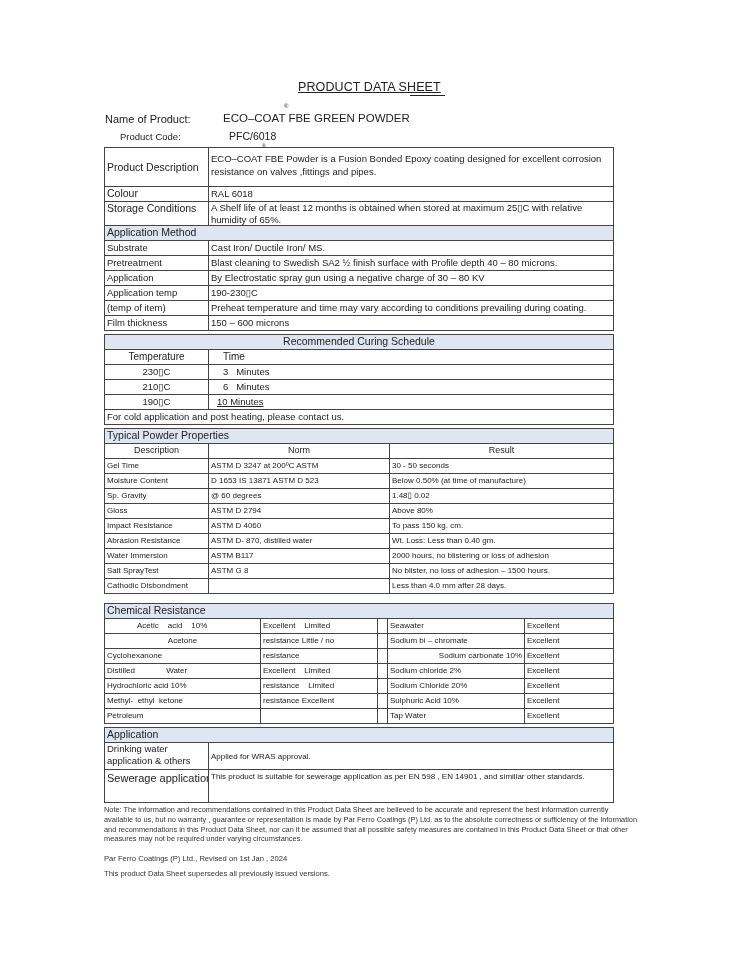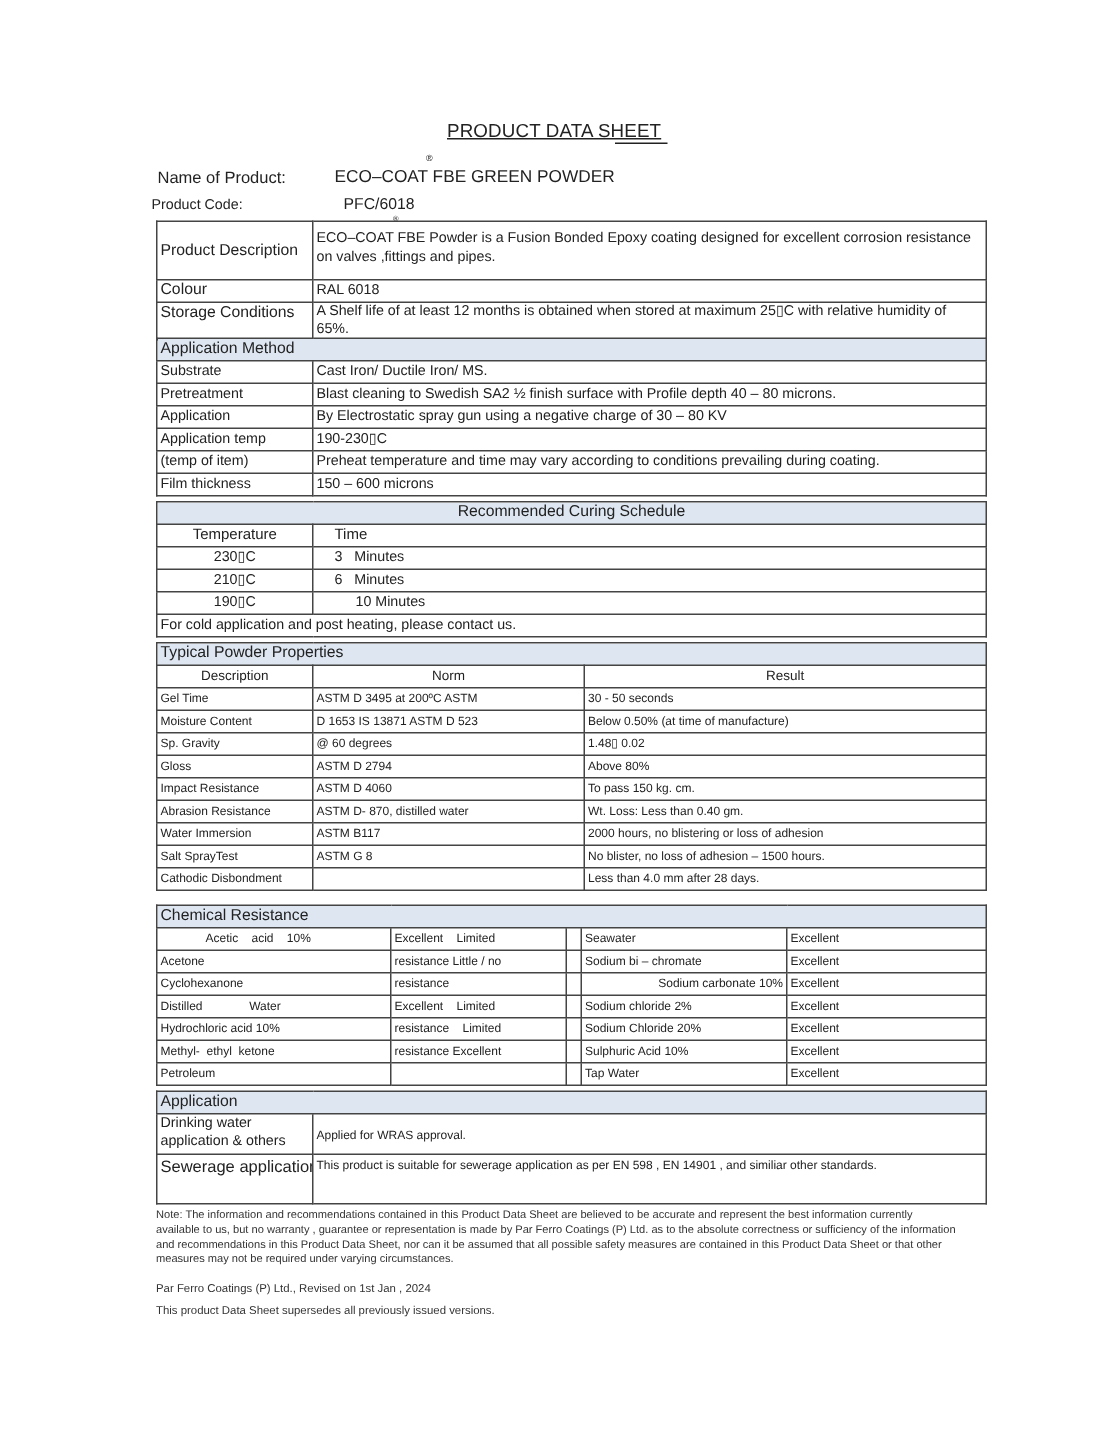--- a/index.html
+++ b/index.html
@@ -1,40 +1,40 @@
 <!DOCTYPE html>
 <html><head>
 <meta charset="utf-8">
 <style>
   html, body { margin:0; padding:0; background:#ffffff; }
   body { width:742px; height:960px; position:relative; font-family:"Liberation Sans", sans-serif; color:#222; overflow:hidden; }
   .abs { position:absolute; }
   .title { left:298px; top:80px; font-size:12.5px; text-decoration:underline; letter-spacing:0.1px; }
   .title-line { left:410px; top:95px; width:35px; height:1px; background:#222; }
   .lbl { font-size:11px; }
-  table { border-collapse:collapse; position:absolute; left:104px; width:554px; table-layout:fixed; }
+  table { border-collapse:collapse; position:absolute; left:104px; width:510px; table-layout:fixed; }
   td { border:1px solid #444; font-size:9.5px; padding:0 2px; height:14px; line-height:13px; vertical-align:top; overflow:hidden; white-space:nowrap; }
   .sm td { font-size:8px; }
   .hdr td { background:#dde6f1; font-size:10.5px; }
   .wrap { white-space:normal; }
   .c { text-align:center; }
   .fs10 td { font-size:10px;margin-left:39px; }
   .note { left:104px; top:805px; width:534px; font-size:7.4px; line-height:9.8px; color:#333; }
   .foot { left:104px; font-size:7.6px; color:#333; }
 </style>
 </head>
 <body>
 
 <div class="abs title">PRODUCT DATA SHEET</div>
 <div class="abs title-line"></div>
 
 <div class="abs lbl" style="left:105px;top:113px;font-size:11px;">Name of Product:</div>
 <div class="abs" style="left:284px;top:103px;font-size:6px;">®</div>
 <div class="abs" style="left:223px;top:112px;font-size:11.5px;">ECO–COAT FBE GREEN POWDER</div>
-<div class="abs" style="left:101px;top:131px;font-size:9.5px;">Product Code:</div>
+<div class="abs" style="left:120px;top:131px;font-size:9.5px;">Product Code:</div>
 <div class="abs" style="left:229px;top:130px;font-size:10.5px;">PFC/6018</div>
 
 <table style="top:147px;">
   <colgroup>
       <col style="width:104px">
       <col>
     </colgroup>
   <tbody>
       <tr>
     <td style="height:34px;vertical-align:middle;font-size:10.5px;">Product Description</td>
@@ -104,21 +104,21 @@
   <tr>
         <td class="c">230▯C</td>
         <td style="padding-left:14px;white-space:pre;">3   Minutes</td>
       </tr>
   <tr>
         <td class="c">210▯C</td>
         <td style="padding-left:14px;white-space:pre;">6   Minutes</td>
       </tr>
   <tr>
         <td class="c">190▯C</td>
-        <td style="padding-left:28px;white-space:pre;">10 Minutes</td>
+        <td style="padding-left:8px;white-space:pre;text-decoration:underline;">10 Minutes</td>
       </tr>
   <tr>
         <td colspan="2">For cold application and post heating, please contact us.</td>
       </tr>
 </tbody>
   </table>
 
 <table class="sm" style="top:428px;">
   <colgroup>
       <col style="width:104px">
@@ -131,21 +131,21 @@
       </tr>
   <tr>
         <td class="c" style="font-size:9px;">Description</td>
         <td class="c" style="font-size:9px;">Norm</td>
         <td class="c" style="font-size:9px;">Result</td>
       </tr>
   </tbody>
     <tbody id="pp-body">
       <tr>
         <td>Gel Time</td>
-        <td>ASTM D 3495 at 200ºC ASTM</td>
+        <td>ASTM D 3247 at 200ºC ASTM</td>
         <td>30 - 50 seconds</td>
       </tr>
       <tr>
         <td>Moisture Content</td>
         <td>D 1653 IS 13871 ASTM D 523</td>
         <td>Below 0.50% (at time of manufacture)</td>
       </tr>
       <tr>
         <td>Sp. Gravity</td>
         <td>@ 60 degrees</td>
@@ -199,21 +199,21 @@
   </tbody>
     <tbody id="cr-body">
       <tr>
         <td style="white-space: pre; padding-left: 32px;">Acetic    acid    10%</td>
         <td style="white-space: pre;">Excellent    Limited</td>
         <td></td>
         <td style="white-space: pre;">Seawater</td>
         <td style="white-space: pre;">Excellent</td>
       </tr>
       <tr>
-        <td style="white-space: pre;">Acetone</td>
+        <td style="white-space: pre; text-align: center;">Acetone</td>
         <td style="white-space: pre;">resistance Little / no</td>
         <td></td>
         <td style="white-space: pre;">Sodium bi – chromate</td>
         <td style="white-space: pre;">Excellent</td>
       </tr>
       <tr>
         <td style="white-space: pre;">Cyclohexanone</td>
         <td style="white-space: pre;">resistance</td>
         <td></td>
         <td style="white-space: pre; text-align: right;">Sodium carbonate 10%</td>

